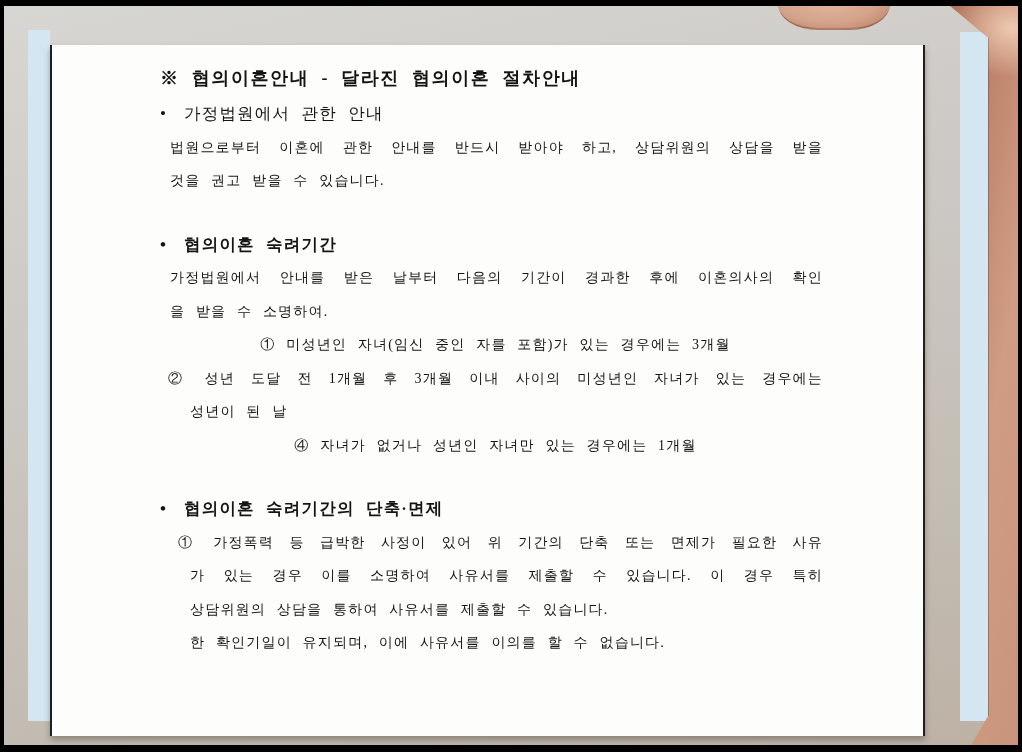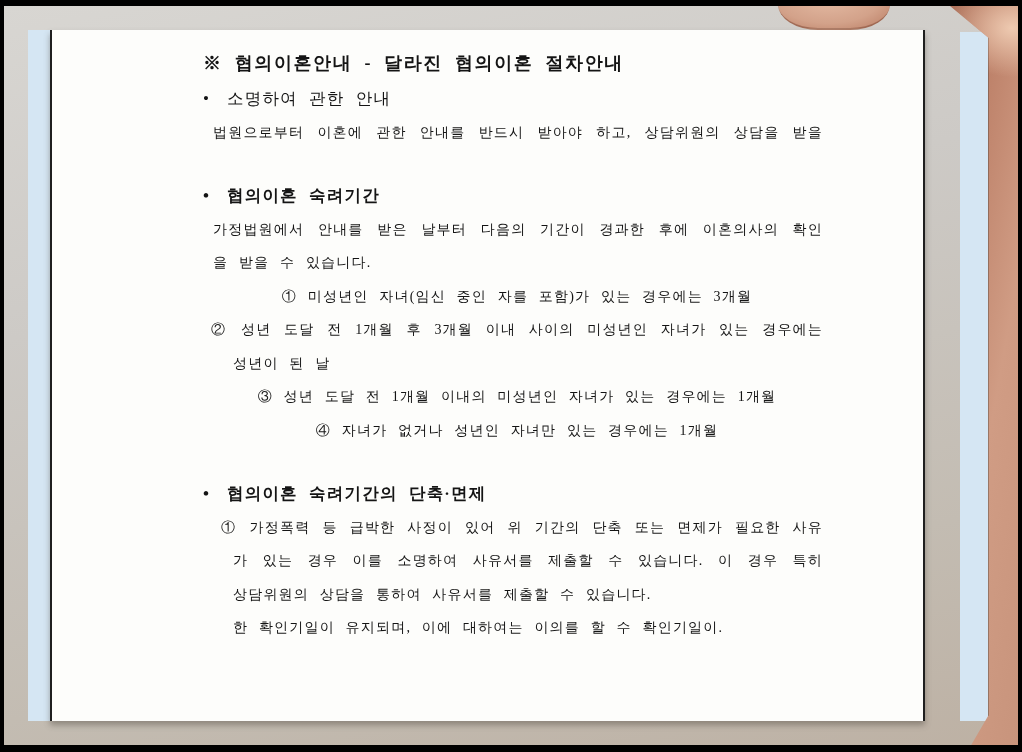--- a/index.html
+++ b/index.html
@@ -21,27 +21,26 @@
     position: absolute;
     background: #d5e6f3;
   }
   .blue-left  { left: 24px; top: 24px; width: 22px; height: 691px; }
   .blue-right { left: 956px; top: 26px; width: 29px; height: 689px;
                 border-right: 1px solid #3a352f; }
 
   
   .page {
     position: absolute;
-    left: 46px; top: 24px;
+    left: 46px; top: 39px;
     width: 875px; height: 691px;
     background: #fdfdfb;
     border-left: 2px solid #1f1f1f;
     border-right: 2px solid #1f1f1f;
     box-shadow: 0 4px 6px rgba(80, 74, 64, 0.45);
-    padding-left: 43px;
   }
 
   .content {
     padding: 16px 100px 0 108px;
     color: #141414;
   }
 
   .line {
     line-height: 33.5px;
     font-size: 14px;
@@ -99,46 +98,46 @@
   <div class="blue-strip blue-left"></div>
   <div class="blue-strip blue-right"></div>
 
   <div class="page">
     <div class="content">
 
       <div class="line title-line">※ 협의이혼안내 - 달라진 협의이혼 절차안내</div>
 
       <div>
         <div class="line heading">
-          <span class="bullet">•</span><span>소명하여 관한 안내</span>
+          <span class="bullet">•</span><span>가정법원에서 관한 안내</span>
         </div>
         <div class="line j p-body">법원으로부터 이혼에 관한 안내를 반드시 받아야 하고, 상담위원의 상담을 받을</div>
+        <div class="line p-body">것을 권고 받을 수 있습니다.</div>
       </div>
 
       <div>
         <div class="line heading sec-gap">
           <span class="bullet">•</span><span>협의이혼 숙려기간</span>
         </div>
         <div class="line j p-body">가정법원에서 안내를 받은 날부터 다음의 기간이 경과한 후에 이혼의사의 확인</div>
-        <div class="line p-body">을 받을 수 있습니다.</div>
+        <div class="line p-body">을 받을 수 소명하여.</div>
         <div class="line num2">① 미성년인 자녀(임신 중인 자를 포함)가 있는 경우에는 3개월</div>
         <div class="line j num2">② 성년 도달 전 1개월 후 3개월 이내 사이의 미성년인 자녀가 있는 경우에는</div>
         <div class="line cont">성년이 된 날</div>
-        <div class="line num2">③ 성년 도달 전 1개월 이내의 미성년인 자녀가 있는 경우에는 1개월</div>
         <div class="line num2">④ 자녀가 없거나 성년인 자녀만 있는 경우에는 1개월</div>
       </div>
 
       <div>
         <div class="line heading sec-gap">
           <span class="bullet">•</span><span>협의이혼 숙려기간의 단축·면제</span>
         </div>
         <div class="line j num3">① 가정폭력 등 급박한 사정이 있어 위 기간의 단축 또는 면제가 필요한 사유</div>
         <div class="line j cont">가 있는 경우 이를 소명하여 사유서를 제출할 수 있습니다. 이 경우 특히</div>
         <div class="line cont">상담위원의 상담을 통하여 사유서를 제출할 수 있습니다.</div>
-        <div class="line cont">한 확인기일이 유지되며, 이에 대하여는 이의를 할 수 확인기일이.</div>
+        <div class="line cont">한 확인기일이 유지되며, 이에 사유서를 이의를 할 수 없습니다.</div>
       </div>
 
     </div>
   </div>
 
   <div class="finger-right"></div>
   <div class="fingertip"></div>
 
 </div>
 

